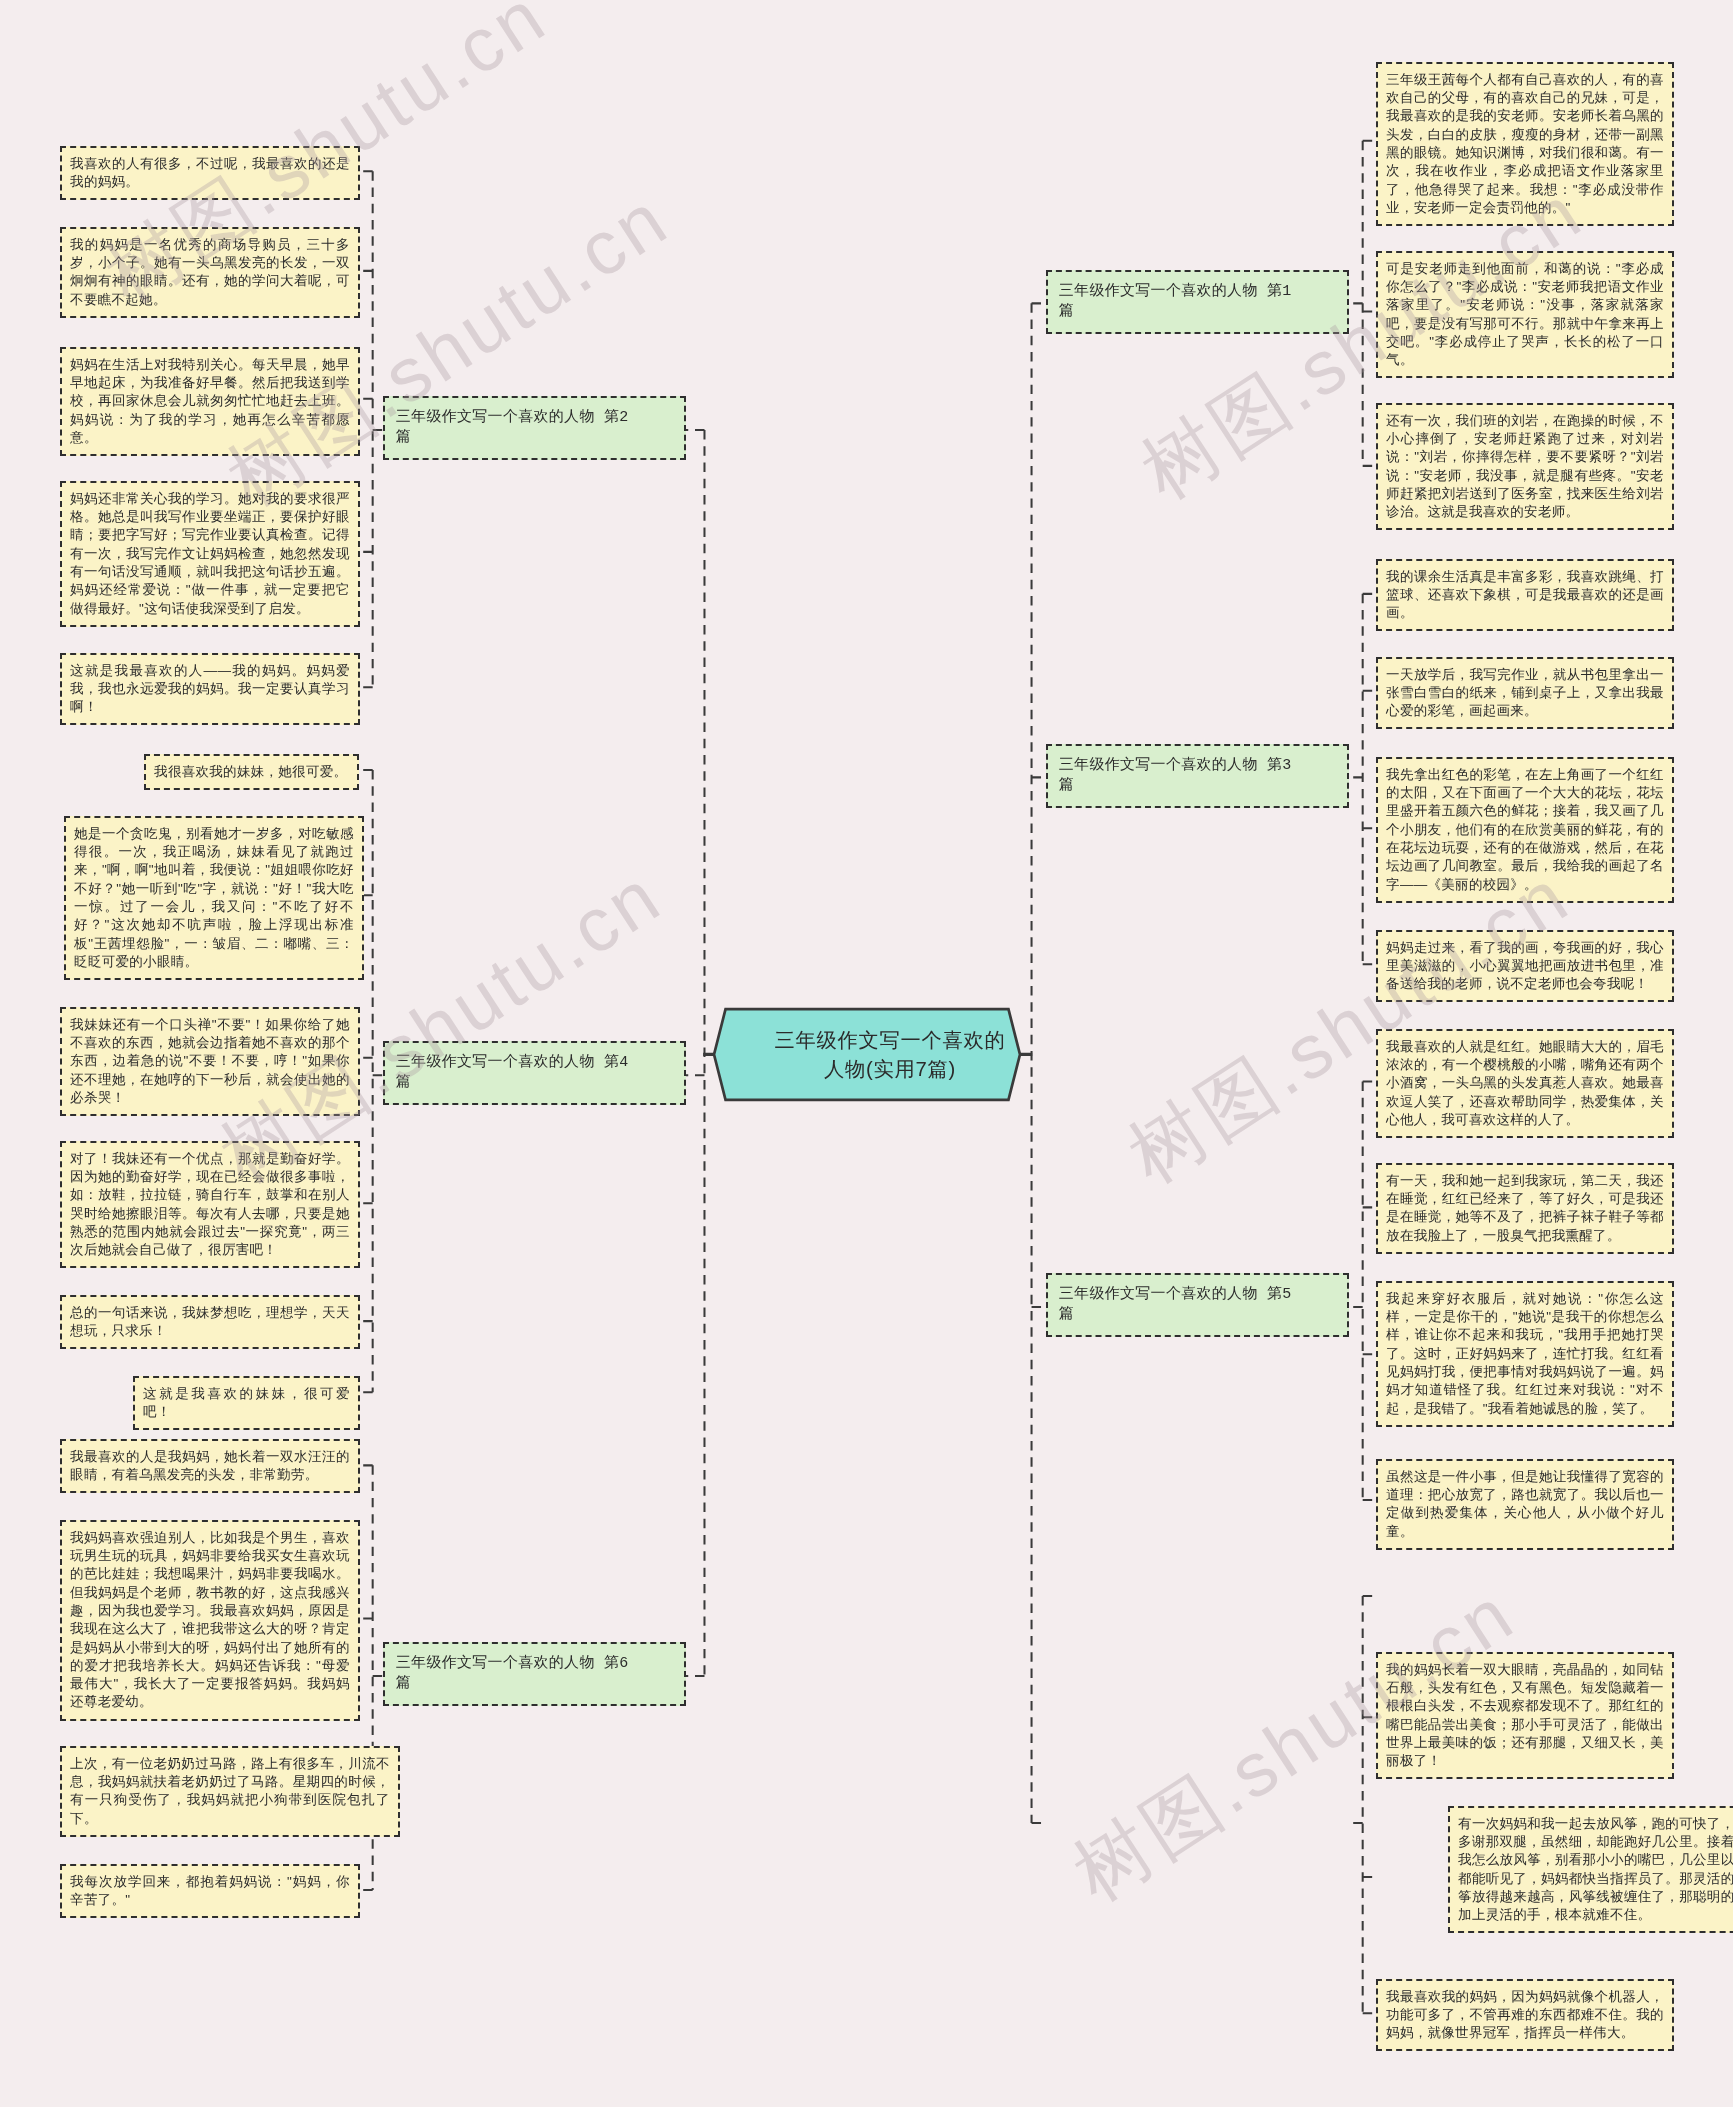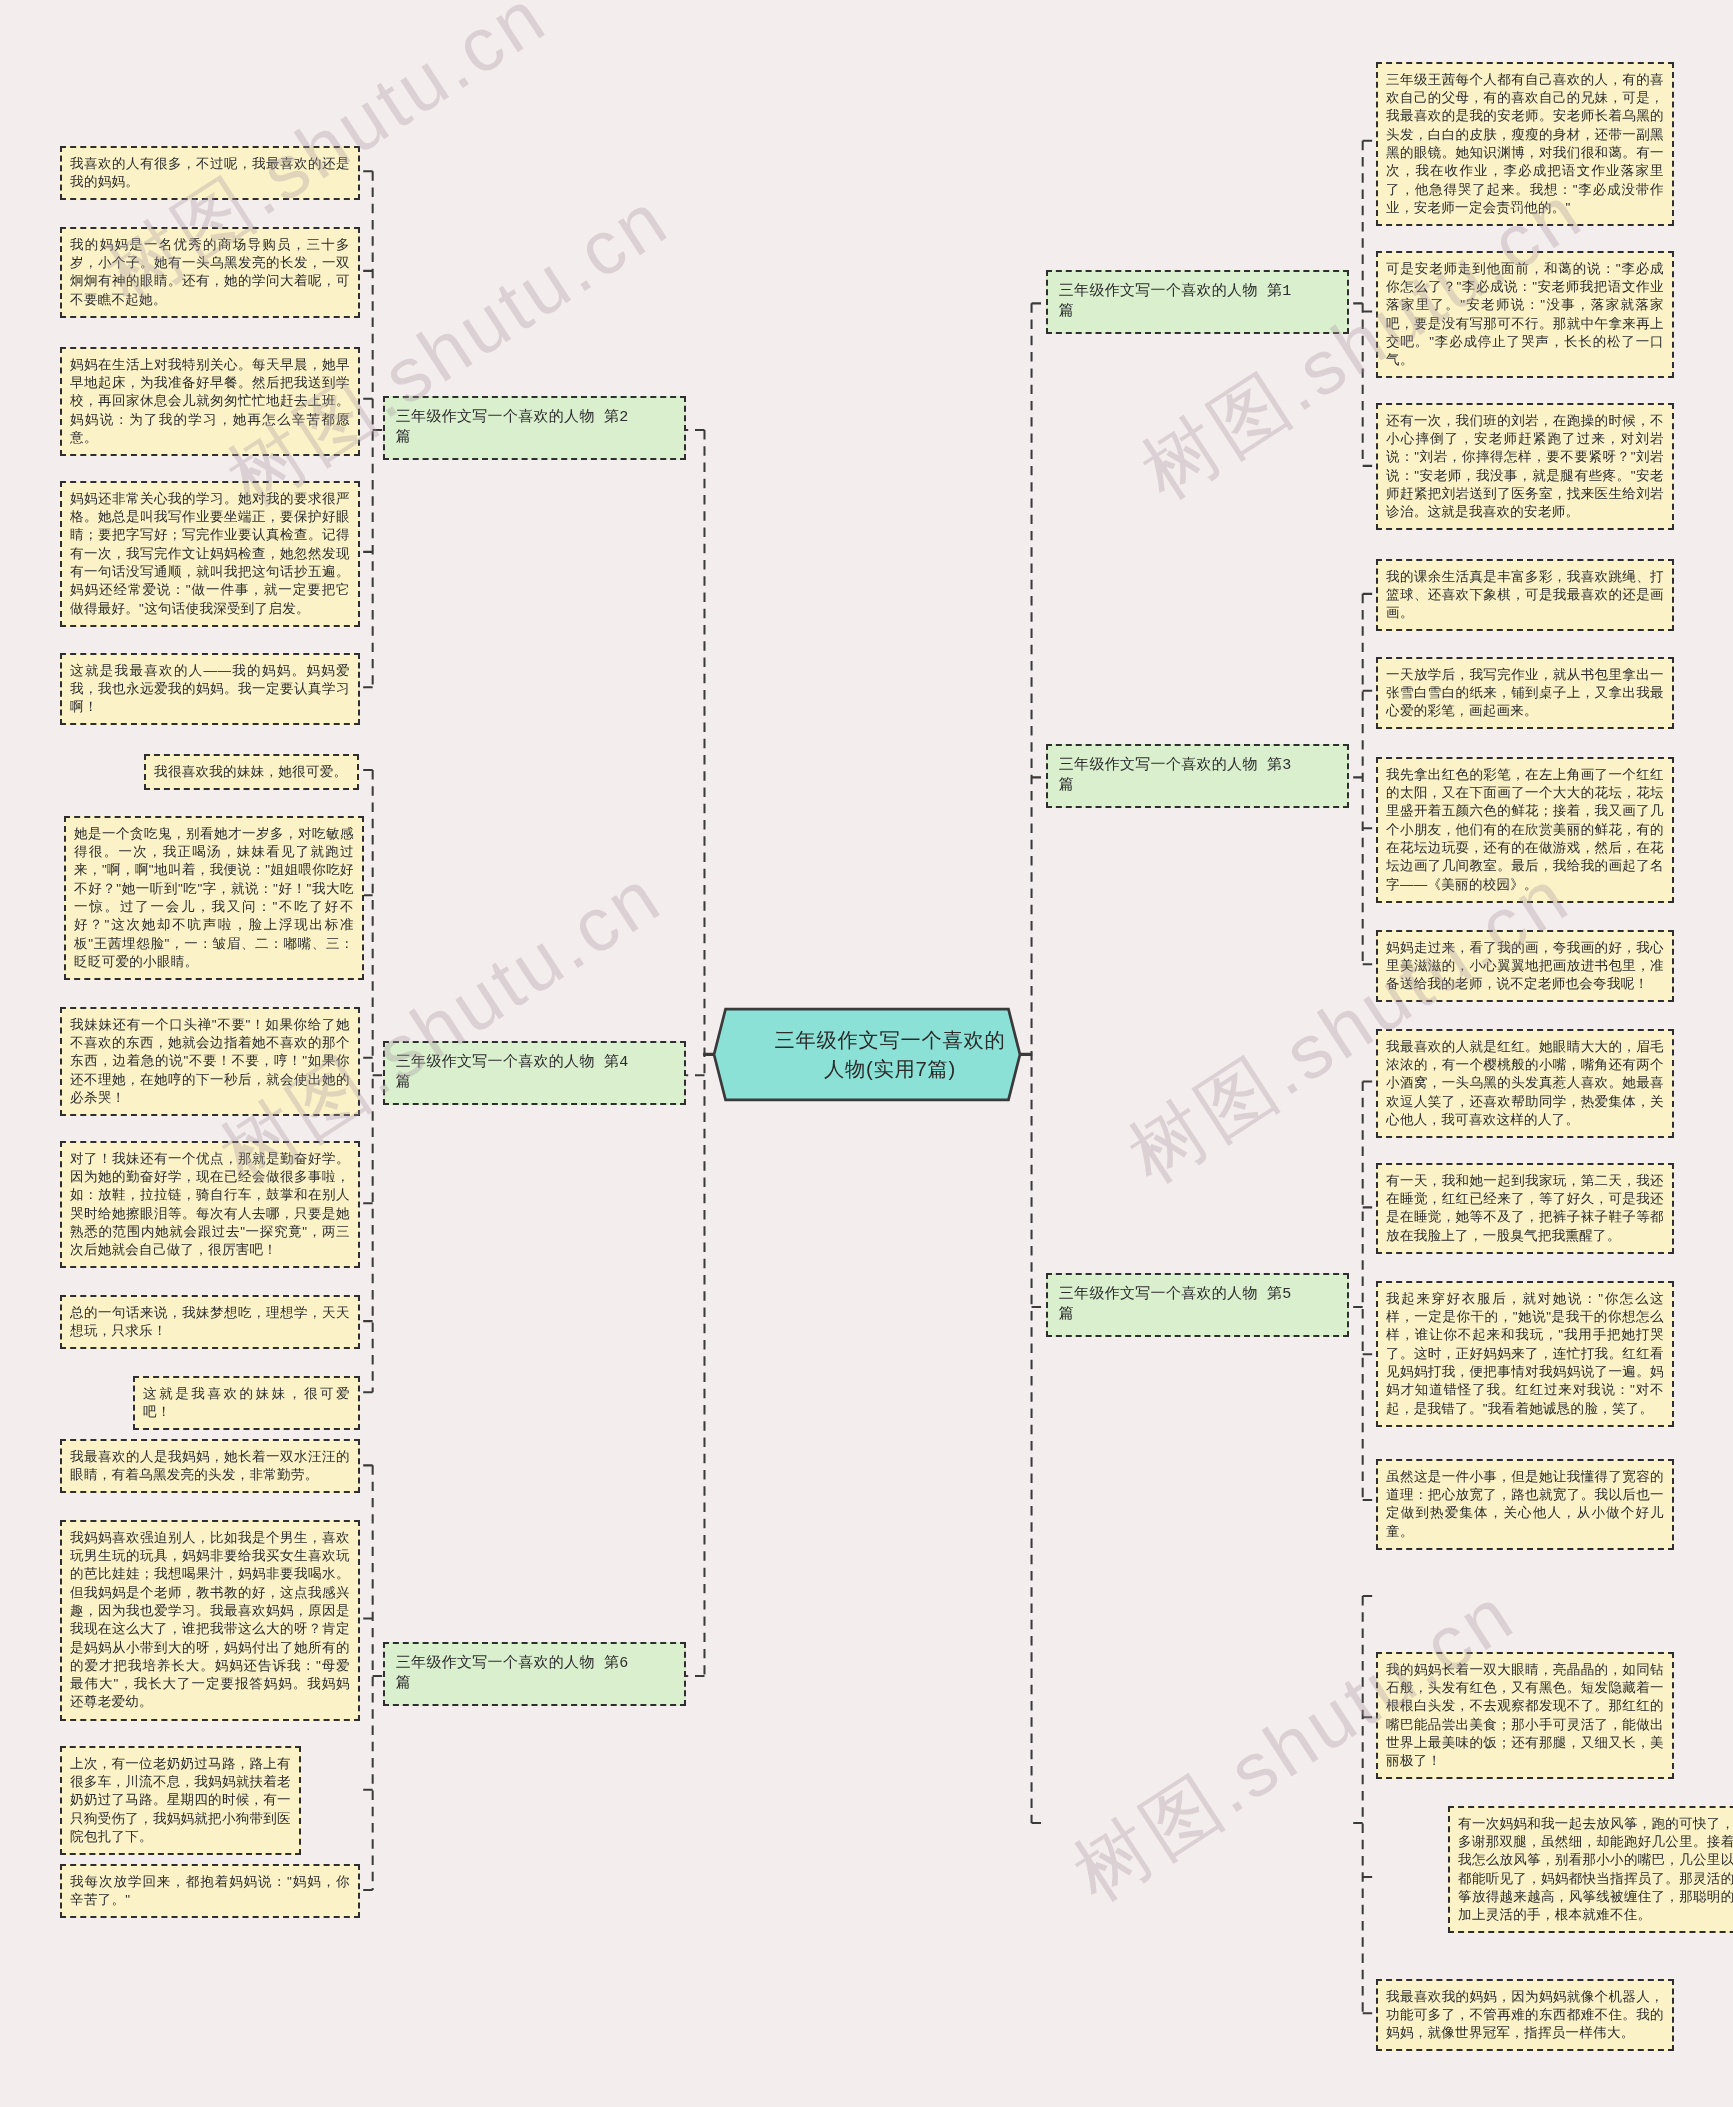--- a/index.html
+++ b/index.html
@@ -67,21 +67,21 @@
 
   <div class="leaf" style="left:144px;top:754px;width:215px">我很喜欢我的妹妹，她很可爱。</div>
   <div class="leaf" style="left:64px;top:816px;width:300px">她是一个贪吃鬼，别看她才一岁多，对吃敏感得很。一次，我正喝汤，妹妹看见了就跑过来，"啊，啊"地叫着，我便说："姐姐喂你吃好不好？"她一听到"吃"字，就说："好！"我大吃一惊。过了一会儿，我又问："不吃了好不好？"这次她却不吭声啦，脸上浮现出标准板"王茜埋怨脸"，一：皱眉、二：嘟嘴、三：眨眨可爱的小眼睛。</div>
   <div class="leaf" style="left:60px;top:1007px;width:300px">我妹妹还有一个口头禅"不要"！如果你给了她不喜欢的东西，她就会边指着她不喜欢的那个东西，边着急的说"不要！不要，哼！"如果你还不理她，在她哼的下一秒后，就会使出她的必杀哭！</div>
   <div class="leaf" style="left:60px;top:1141px;width:300px">对了！我妹还有一个优点，那就是勤奋好学。因为她的勤奋好学，现在已经会做很多事啦，如：放鞋，拉拉链，骑自行车，鼓掌和在别人哭时给她擦眼泪等。每次有人去哪，只要是她熟悉的范围内她就会跟过去"一探究竟"，两三次后她就会自己做了，很厉害吧！</div>
   <div class="leaf" style="left:60px;top:1295px;width:300px">总的一句话来说，我妹梦想吃，理想学，天天想玩，只求乐！</div>
   <div class="leaf" style="left:133px;top:1376px;width:227px">这就是我喜欢的妹妹，很可爱吧！</div>
 
   <div class="leaf" style="left:60px;top:1439px;width:300px">我最喜欢的人是我妈妈，她长着一双水汪汪的眼睛，有着乌黑发亮的头发，非常勤劳。</div>
   <div class="leaf" style="left:60px;top:1520px;width:300px">我妈妈喜欢强迫别人，比如我是个男生，喜欢玩男生玩的玩具，妈妈非要给我买女生喜欢玩的芭比娃娃；我想喝果汁，妈妈非要我喝水。但我妈妈是个老师，教书教的好，这点我感兴趣，因为我也爱学习。我最喜欢妈妈，原因是我现在这么大了，谁把我带这么大的呀？肯定是妈妈从小带到大的呀，妈妈付出了她所有的的爱才把我培养长大。妈妈还告诉我："母爱最伟大"，我长大了一定要报答妈妈。我妈妈还尊老爱幼。</div>
-  <div class="leaf" style="left:60px;top:1746px;width:241px">上次，有一位老奶奶过马路，路上有很多车，川流不息，我妈妈就扶着老奶奶过了马路。星期四的时候，有一只狗受伤了，我妈妈就把小狗带到医院包扎了下。</div>
+  <div class="leaf" style="left:60px;top:1746px;width:340px">上次，有一位老奶奶过马路，路上有很多车，川流不息，我妈妈就扶着老奶奶过了马路。星期四的时候，有一只狗受伤了，我妈妈就把小狗带到医院包扎了下。</div>
   <div class="leaf" style="left:60px;top:1864px;width:300px">我每次放学回来，都抱着妈妈说："妈妈，你辛苦了。"</div>
 
   <div class="leaf" style="left:1376px;top:62px;width:298px">三年级王茜每个人都有自己喜欢的人，有的喜欢自己的父母，有的喜欢自己的兄妹，可是，我最喜欢的是我的安老师。安老师长着乌黑的头发，白白的皮肤，瘦瘦的身材，还带一副黑黑的眼镜。她知识渊博，对我们很和蔼。有一次，我在收作业，李必成把语文作业落家里了，他急得哭了起来。我想："李必成没带作业，安老师一定会责罚他的。"</div>
   <div class="leaf" style="left:1376px;top:251px;width:298px">可是安老师走到他面前，和蔼的说："李必成你怎么了？"李必成说："安老师我把语文作业落家里了。"安老师说："没事，落家就落家吧，要是没有写那可不行。那就中午拿来再上交吧。"李必成停止了哭声，长长的松了一口气。</div>
   <div class="leaf" style="left:1376px;top:403px;width:298px">还有一次，我们班的刘岩，在跑操的时候，不小心摔倒了，安老师赶紧跑了过来，对刘岩说："刘岩，你摔得怎样，要不要紧呀？"刘岩说："安老师，我没事，就是腿有些疼。"安老师赶紧把刘岩送到了医务室，找来医生给刘岩诊治。这就是我喜欢的安老师。</div>
 
   <div class="leaf" style="left:1376px;top:559px;width:298px">我的课余生活真是丰富多彩，我喜欢跳绳、打篮球、还喜欢下象棋，可是我最喜欢的还是画画。</div>
   <div class="leaf" style="left:1376px;top:657px;width:298px">一天放学后，我写完作业，就从书包里拿出一张雪白雪白的纸来，铺到桌子上，又拿出我最心爱的彩笔，画起画来。</div>
   <div class="leaf" style="left:1376px;top:757px;width:298px">我先拿出红色的彩笔，在左上角画了一个红红的太阳，又在下面画了一个大大的花坛，花坛里盛开着五颜六色的鲜花；接着，我又画了几个小朋友，他们有的在欣赏美丽的鲜花，有的在花坛边玩耍，还有的在做游戏，然后，在花坛边画了几间教室。最后，我给我的画起了名字——《美丽的校园》。</div>
   <div class="leaf" style="left:1376px;top:930px;width:298px">妈妈走过来，看了我的画，夸我画的好，我心里美滋滋的，小心翼翼地把画放进书包里，准备送给我的老师，说不定老师也会夸我呢！</div>

